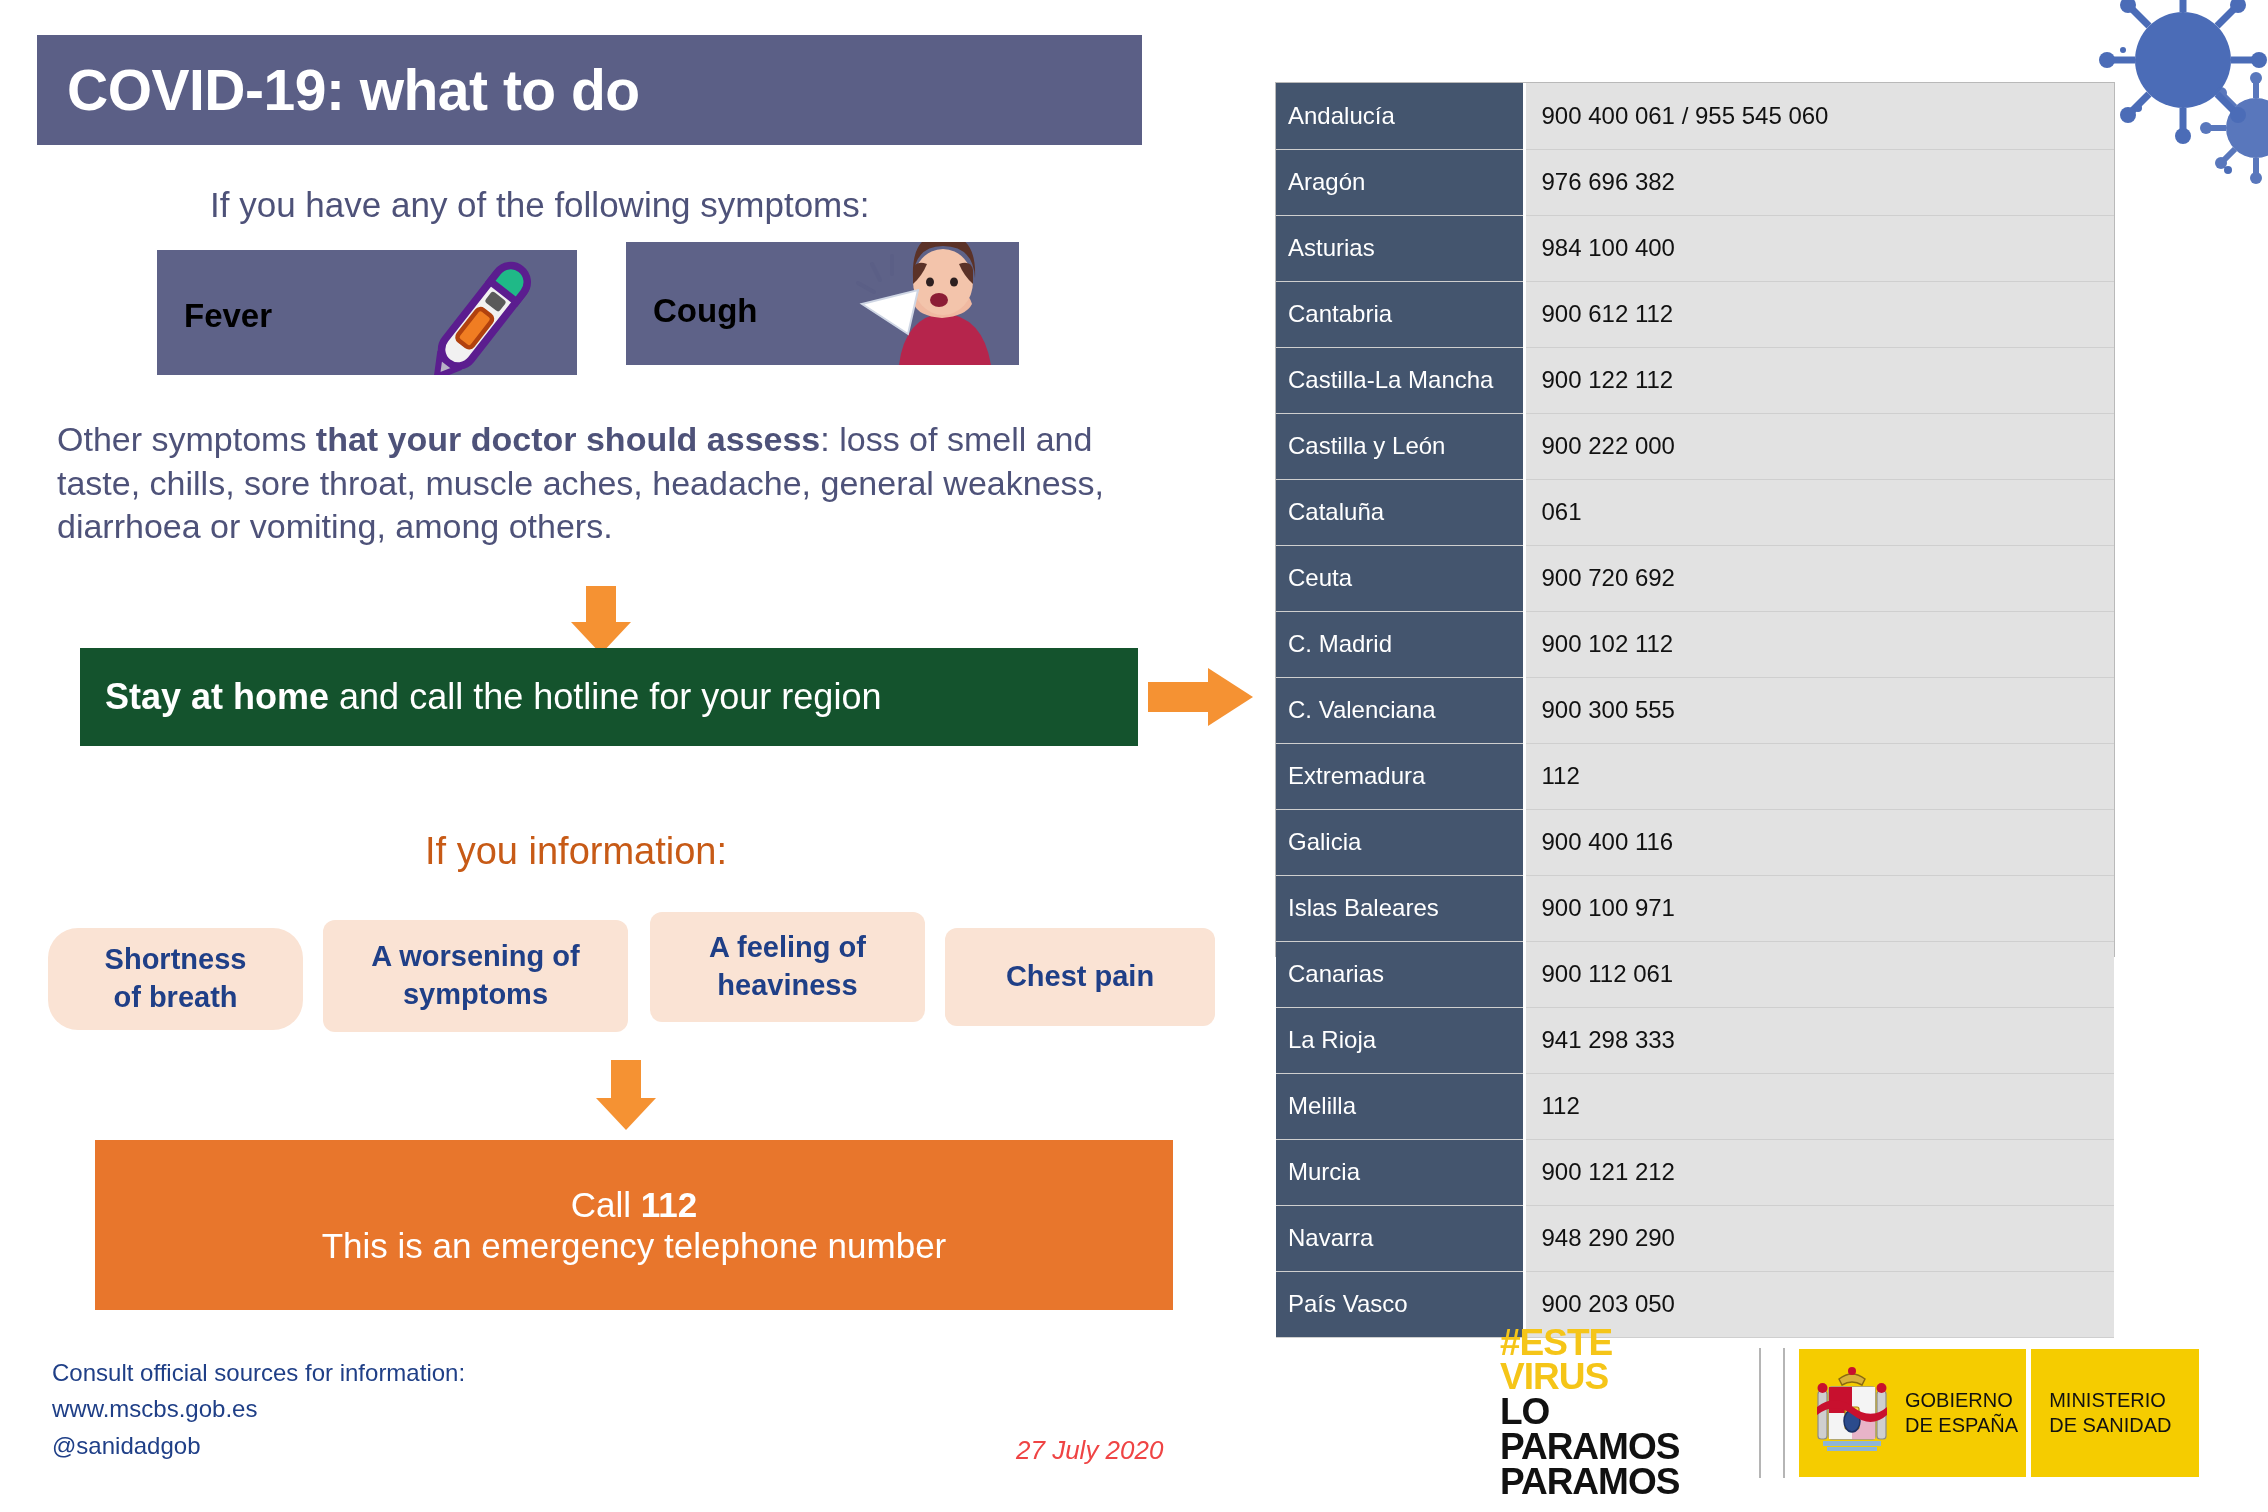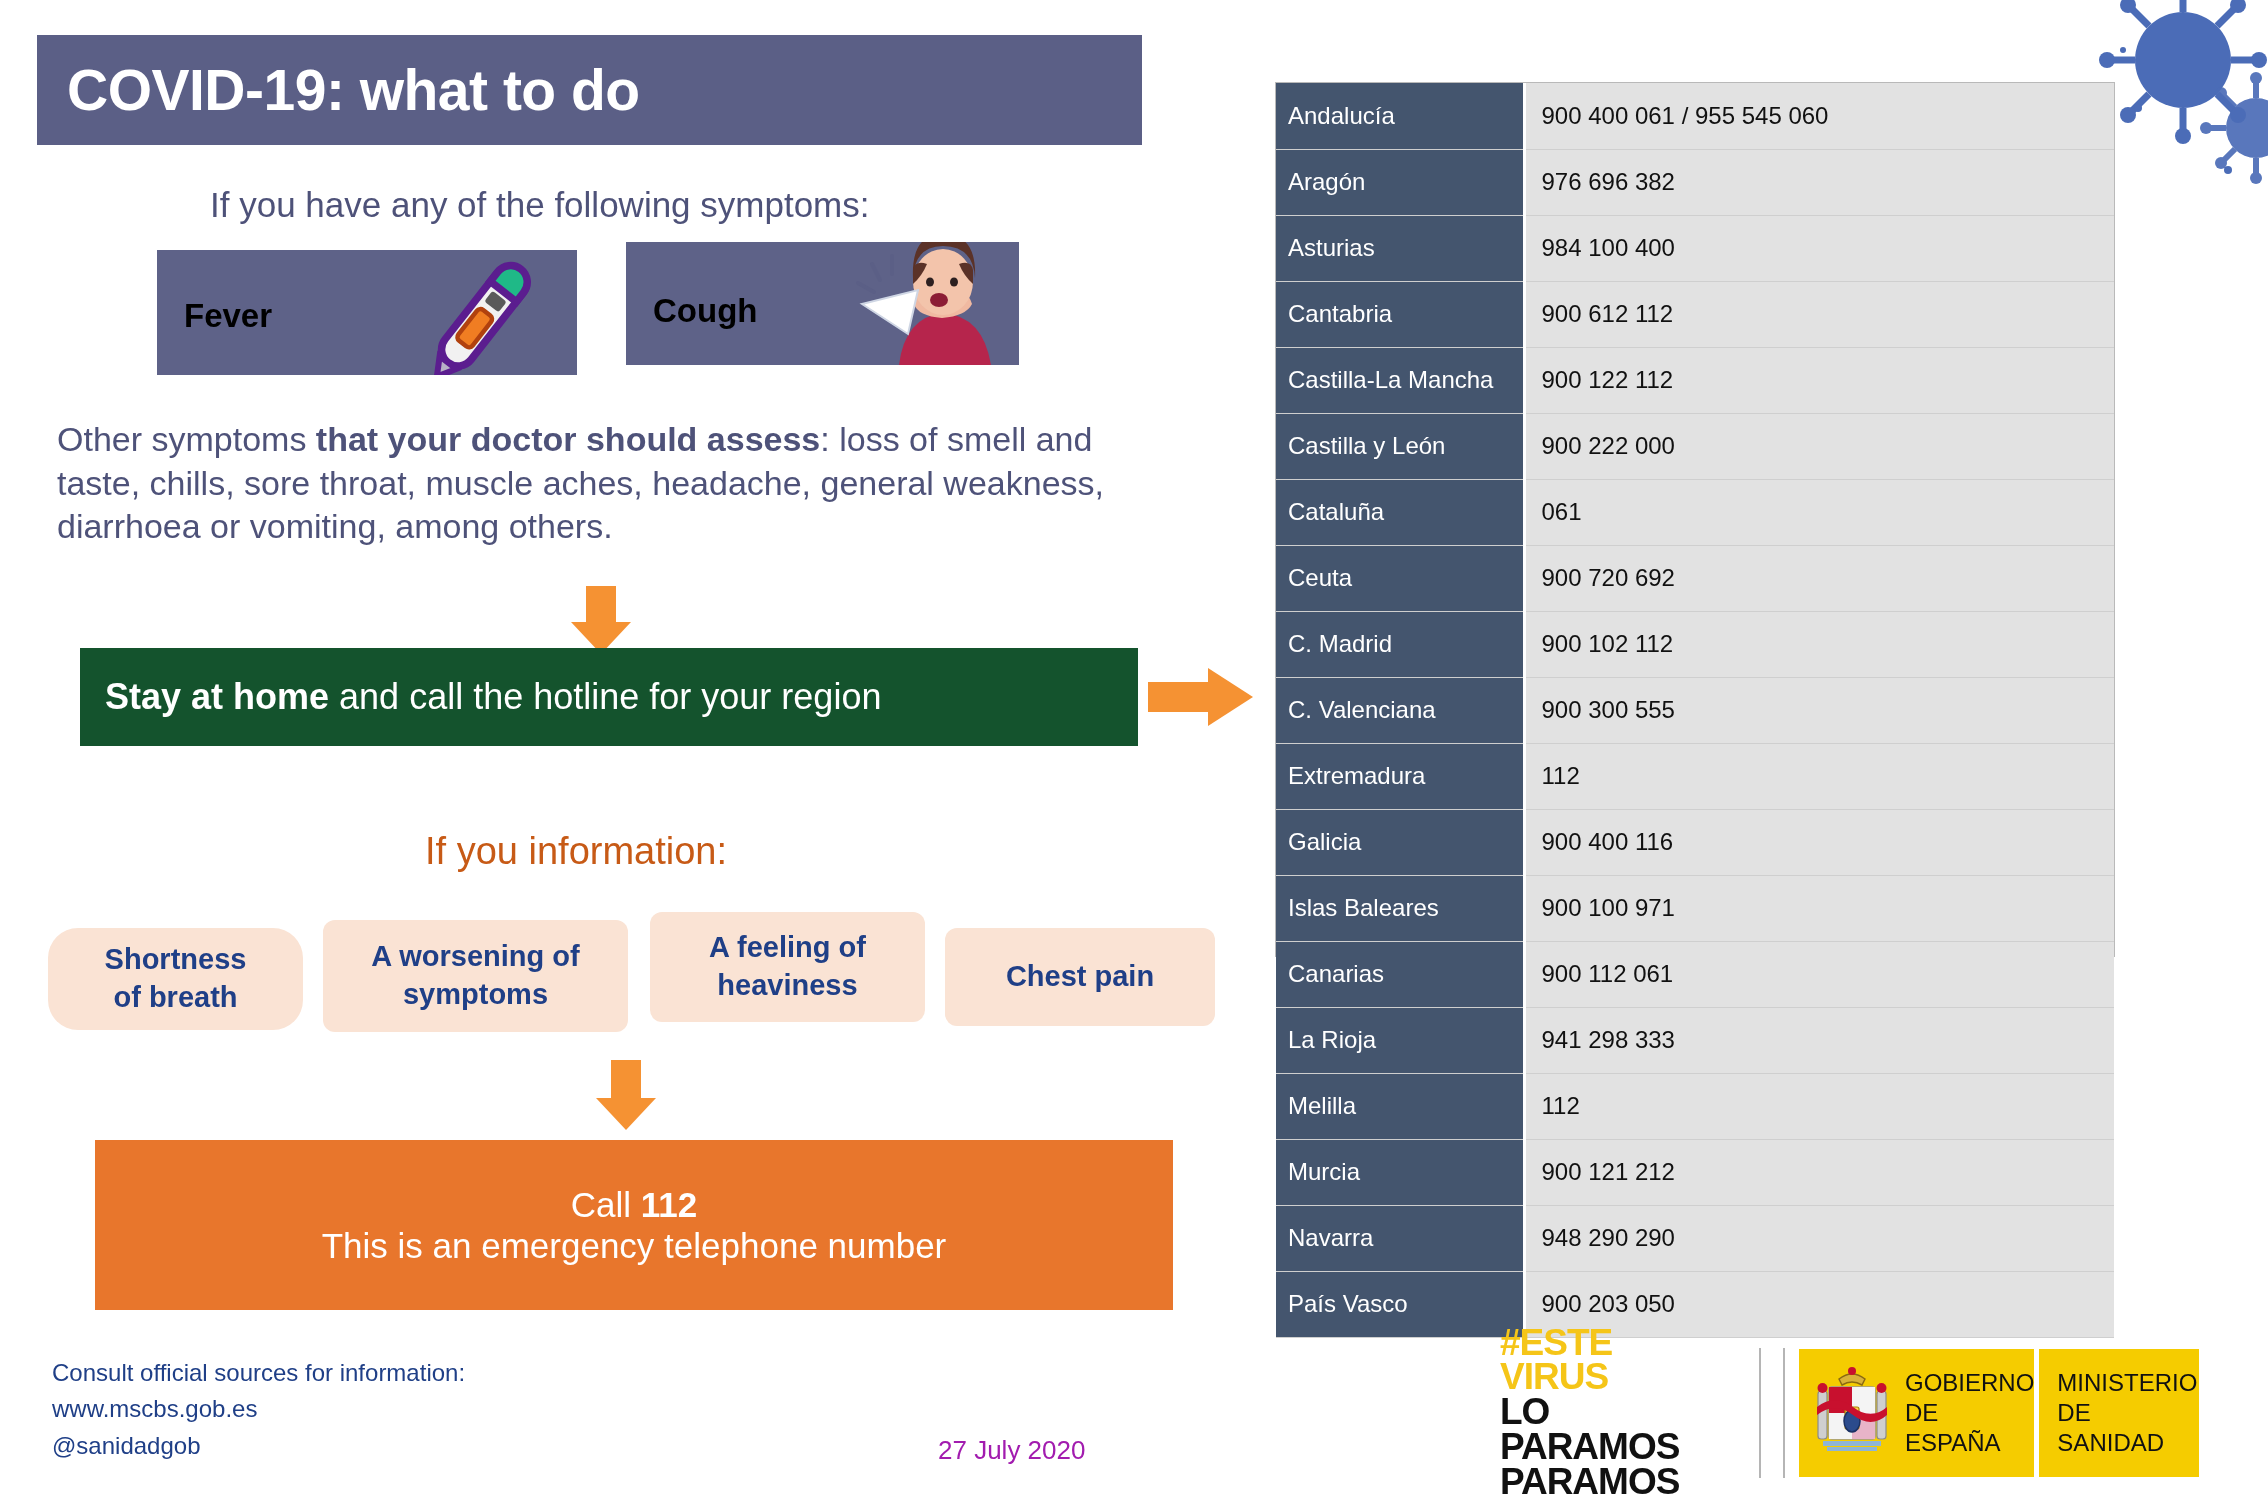--- a/index.html
+++ b/index.html
@@ -110,22 +110,22 @@
     align-items: center; justify-content: center; color: #ffffff;
   }
   .call-line { font-size: 35px; line-height: 1.18; }
   .call-line b { font-weight: bold; }
 
   #footer-left {
     position: absolute; left: 52px; top: 1355px;
     font-size: 24px; line-height: 1.52; color: #1f3f87;
   }
   #date-stamp {
-    position: absolute; left: 938px; top: 1435px;
-    font-size: 26px; color: #a21caf;
+    position: absolute; left: 1016px; top: 1435px;
+    font-size: 26px; color: #ef4444; font-style: italic;
   }
 
   
   #table-wrap {
     position: absolute; left: 1275px; top: 35px; width: 840px; height: 875px;
     border: 1px solid #b9b9b9; background: #e2e2e2; margin-top: 47px;
   }
   table#hotline-table { border-collapse: collapse; width: 100%; table-layout: fixed; }
   table#hotline-table td {
     height: 66px; font-size: 24px; vertical-align: middle;
@@ -158,21 +158,21 @@
   }
   #divider-bars i { display: block; width: 2px; height: 100%; background: #b5b5b5; }
   #gob-logo {
     width: 400px; height: 128px; background: #f5cc00; display: flex; align-items: center;
   }
   .gob-cell {
     flex: 1; height: 100%; display: flex; align-items: center; padding-left: 10px;
   }
   .gob-cell.first { flex: 1.45; }
   .gob-cell.second { border-left: 5px solid #ffffff; padding-left: 18px; }
-  .gob-txt { font-size: 24px; line-height: 1.25; color: #111; }
+  .gob-txt { font-size: 20px; line-height: 1.25; color: #111; }
   #coat { width: 86px; height: 104px; margin-right: 10px; flex: none; }
 </style>
 </head>
 <body>
 
 <div id="slide">
 
   <div id="left">
 
     <div id="title-bar">

